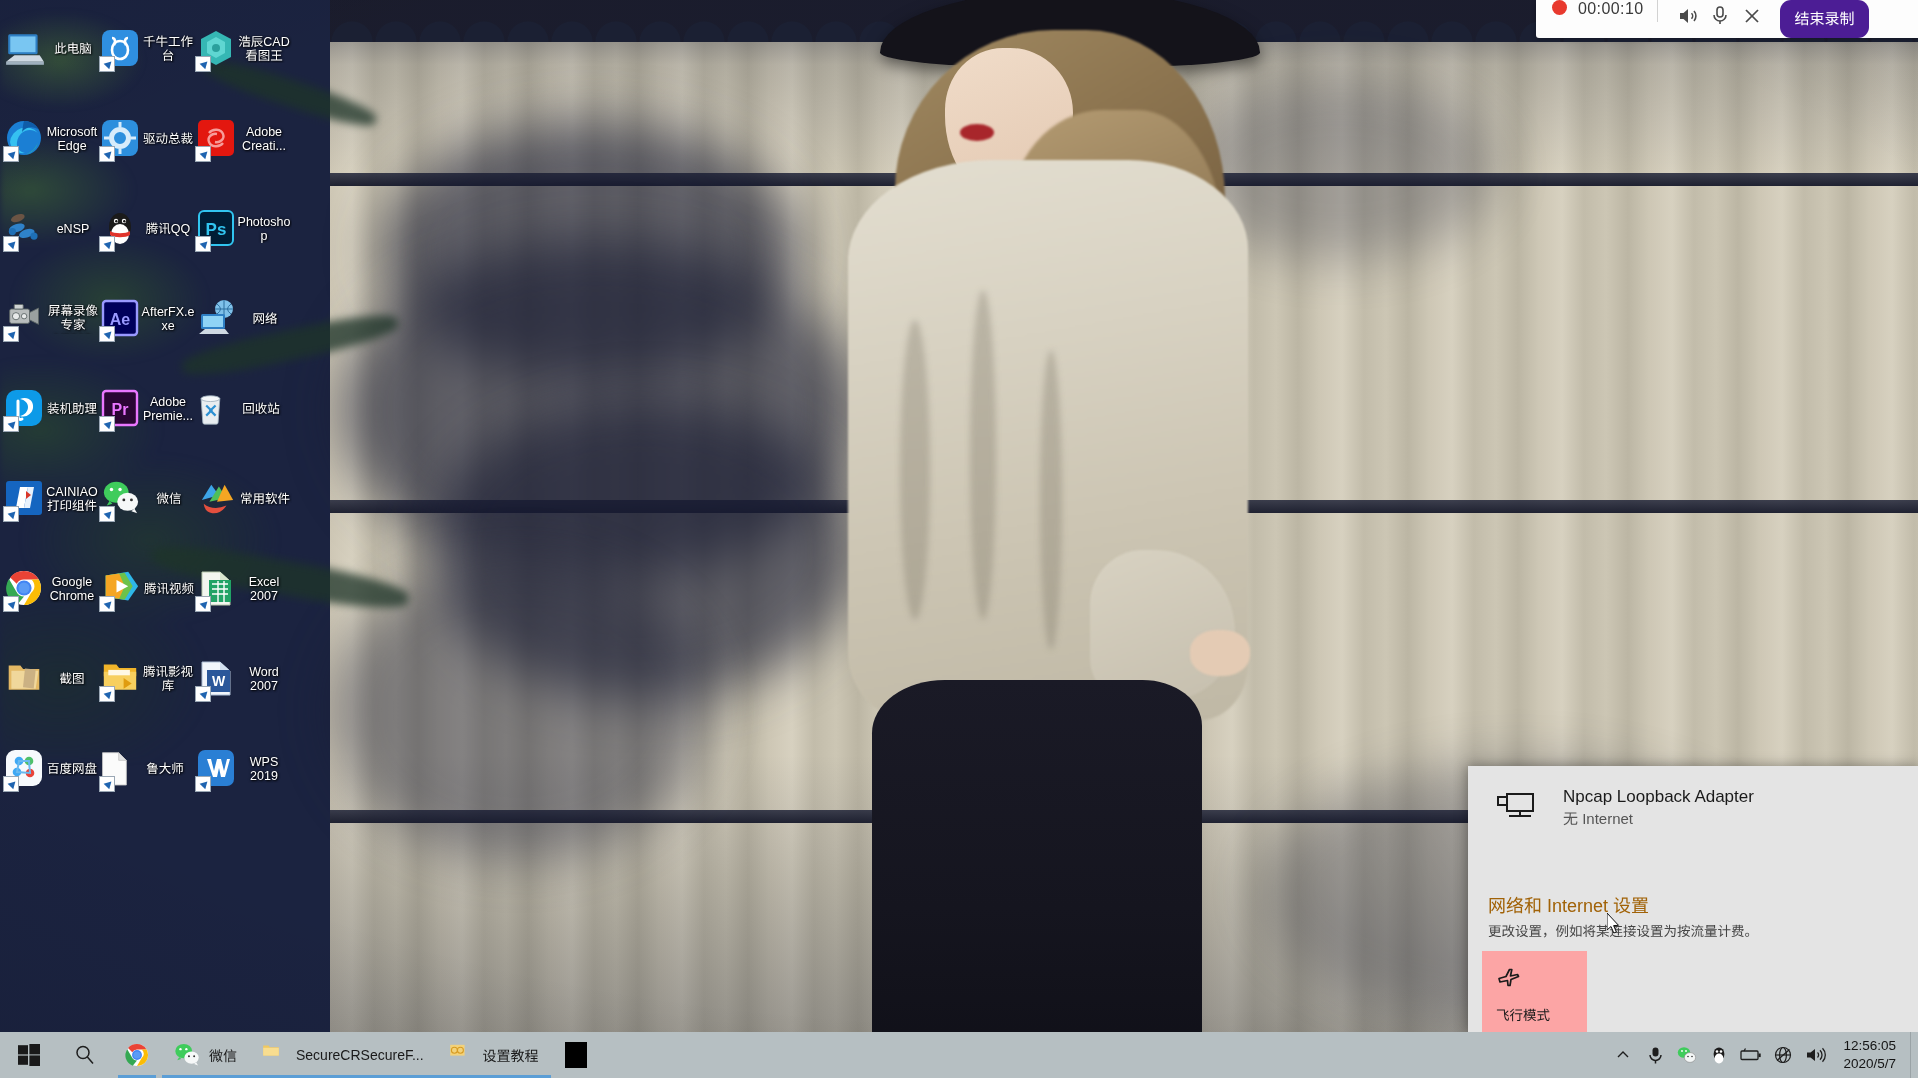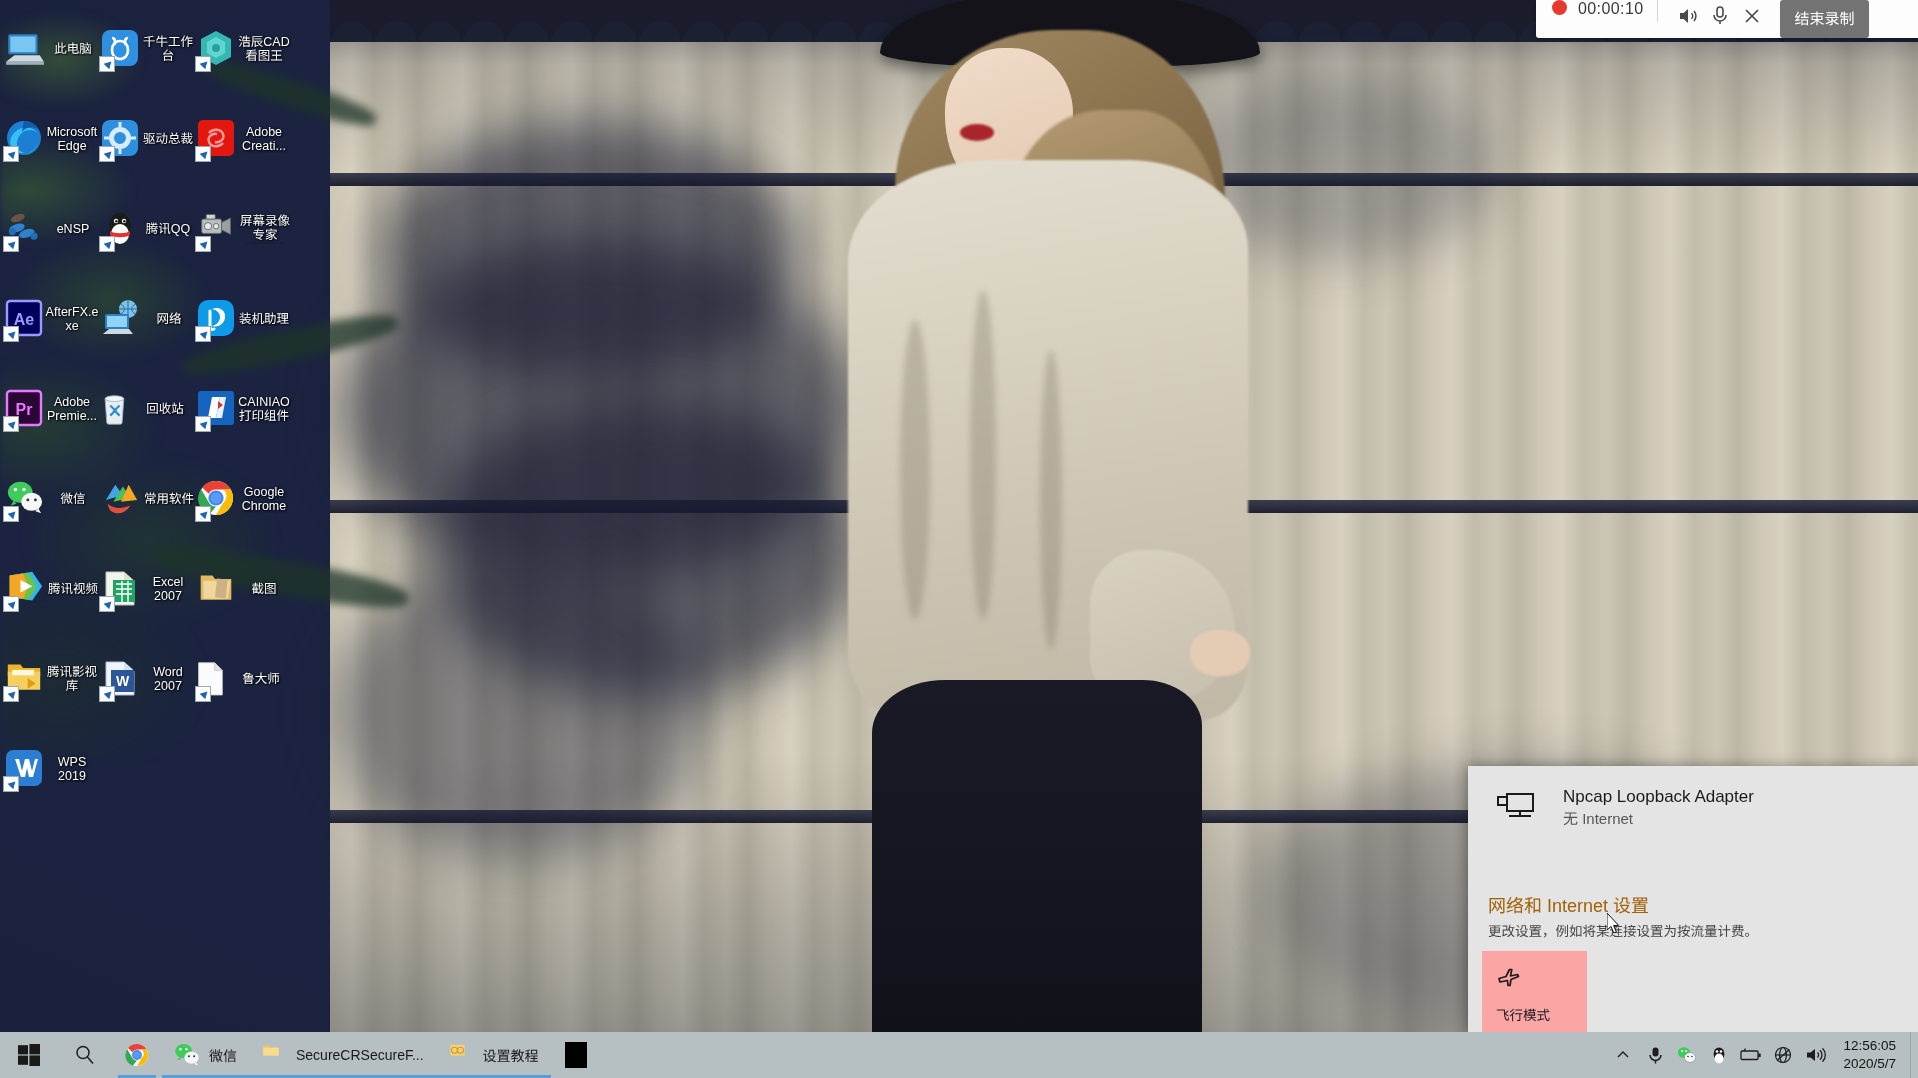--- a/index.html
+++ b/index.html
@@ -203,22 +203,22 @@
     margin-left: 11px; font-size: 16px; color: #3a3a3a;
     letter-spacing: .4px; font-family: "Liberation Sans", sans-serif;
   }
   .rec-sep { width: 1px; height: 22px; background: #d2d2d2; margin: 0 14px; }
   .rec-ico {
     width: 32px; height: 32px; display: flex;
     align-items: center; justify-content: center;
     cursor: pointer; color: #4a4a4a;
   }
   #rec-stop {
-    margin-left: 12px; background: #737373; color: #fff;
-    font-size: 15px; padding: 7px 14px; border-radius: 3px;
+    margin-left: 12px; background: #4c1d95; color: #fff;
+    font-size: 15px; padding: 7px 14px; border-radius: 11px;
     cursor: pointer; white-space: nowrap;
   }
 
   
   #net-flyout {
     position: absolute; left: 1468px; top: 766px;
     width: 450px; height: 266px;
     background: #e4e4e4;
     box-shadow: 0 0 12px rgba(0,0,0,0.35);
     overflow: hidden;
@@ -432,20 +432,30 @@
           <circle cx="16.3" cy="13.3" r="1.2" fill="#111"></circle>
           <circle cx="24.3" cy="13.3" r="1.2" fill="#111"></circle>
           <path d="M10 23c4 3 16 3 20 0v4c-4 3-16 3-20 0z" fill="#e0342c"></path>
         </svg>
         <span class="shortcut"></span>
       </div>
       <div class="icon-label">腾讯QQ</div>
     </div>
     <div class="icon-cell">
       <div class="icon-art">
+        <svg width="40" height="40" viewBox="0 0 40 40">
+          <rect x="3" y="3" width="34" height="34" rx="5" fill="#001e36" stroke="#31c5f0" stroke-width="2"></rect>
+          <text x="20" y="27" font-family="Liberation Sans, sans-serif" font-size="17" font-weight="bold" fill="#31c5f0" text-anchor="middle">Ps</text>
+        </svg>
+        <span class="shortcut"></span>
+      </div>
+      <div class="icon-label">Photoshop</div>
+    </div>
+    <div class="icon-cell">
+      <div class="icon-art">
         <svg width="42" height="36" viewBox="0 0 40 40">
           <rect x="3" y="10" width="22" height="16" rx="2" fill="#b9bdbd" stroke="#5e6666"></rect>
           <circle cx="10" cy="18" r="4" fill="#e8eaea" stroke="#5e6666"></circle>
           <circle cx="19" cy="18" r="3" fill="#e8eaea" stroke="#5e6666"></circle>
           <path d="M25 14 L35 9 V27 L25 22 Z" fill="#9aa0a0" stroke="#5e6666"></path>
           <rect x="8" y="5" width="10" height="5" rx="1" fill="#cfd3d3" stroke="#5e6666"></rect>
         </svg>
         <span class="shortcut"></span>
       </div>
       <div class="icon-label">屏幕录像专家V2016</div>
@@ -607,20 +617,34 @@
       <div class="icon-art">
         <svg width="40" height="40" viewBox="0 0 40 40">
           <path d="M6 4h18l10 9v24H6z" fill="#f1f5fb" stroke="#aebfd6"></path>
           <path d="M24 4v9h10z" fill="#d3e0f0"></path>
           <rect x="11" y="12" width="23" height="22" fill="#2b579a"></rect>
           <text x="22.5" y="28" font-family="Liberation Sans, sans-serif" font-size="14" font-weight="bold" fill="#fff" text-anchor="middle">W</text>
         </svg>
         <span class="shortcut"></span>
       </div>
       <div class="icon-label">Word 2007</div>
+    </div>
+    <div class="icon-cell">
+      <div class="icon-art">
+        <svg width="40" height="40" viewBox="0 0 40 40">
+          <rect x="2" y="2" width="36" height="36" rx="9" fill="#f7fafd"></rect>
+          <circle cx="15" cy="13" r="4.3" fill="#3fa9f5"></circle>
+          <circle cx="25" cy="13" r="4.3" fill="#4fc06b"></circle>
+          <circle cx="13" cy="24" r="4.3" fill="#3fa9f5"></circle>
+          <circle cx="26" cy="25" r="4.3" fill="#e8443a"></circle>
+          <path d="M15 13 L25 13 L26 25 L13 24 Z" fill="none" stroke="#69b9ef" stroke-width="2"></path>
+        </svg>
+        <span class="shortcut"></span>
+      </div>
+      <div class="icon-label">百度网盘</div>
     </div>
     <div class="icon-cell">
       <div class="icon-art">
         <svg width="34" height="42" viewBox="0 0 40 40">
           <path d="M3 2h19l9 9v29H3z" fill="#fbfbfb" stroke="#c6c6c6"></path>
           <path d="M22 2v9h9z" fill="#e2e2e2" stroke="#c6c6c6"></path>
         </svg>
         <span class="shortcut"></span>
       </div>
       <div class="icon-label">鲁大师</div>

